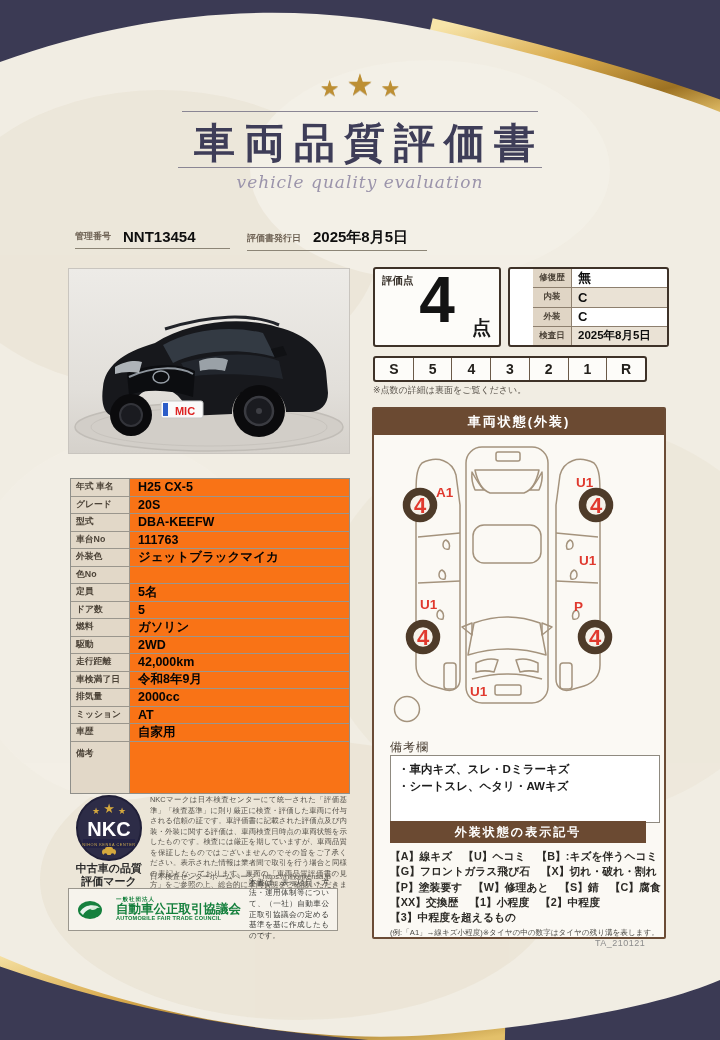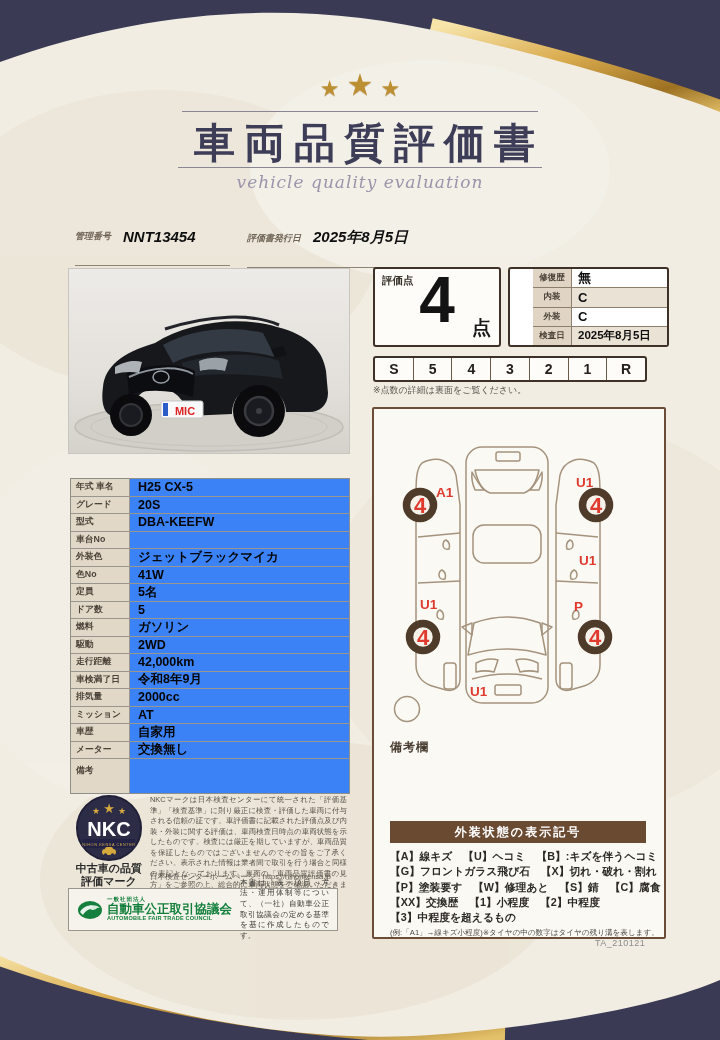--- a/index.html
+++ b/index.html
@@ -13,21 +13,21 @@
          gap:7px;color:#bd8f33;text-shadow:0 1px 0 rgba(120,80,10,.35);}
   .stars .s1,.stars .s3{font-size:22px;line-height:1;}
   .stars .s2{font-size:30px;line-height:1;}
   .rule{height:1px;background:#8a8694;}
   .doc-title{left:0;top:116px;width:720px;text-align:center;
              font-family:"Liberation Serif","DejaVu Serif",serif;font-weight:bold;
              font-size:41px;letter-spacing:9px;color:#3e3d58;margin-left:9px;}
   .doc-sub{left:0;top:172px;width:720px;text-align:center;
            font-family:"DejaVu Serif","Liberation Serif",serif;font-style:italic;
            font-size:17px;letter-spacing:1px;color:#9b94ab;}
-  .hfield{display:flex;align-items:flex-end;gap:12px;border-bottom:1px solid #8c8576;padding-bottom:20px;font-style:italic;}
+  .hfield{display:flex;align-items:flex-end;gap:12px;border-bottom:1px solid #8c8576;padding-bottom:3px;}
   .hfield .lab{font-size:9px;font-weight:bold;color:#6f6355;padding-bottom:2px;white-space:nowrap;}
   .hfield .val{font-size:15px;font-weight:bold;color:#0e0e0e;white-space:nowrap;}
 
   
   .score-box{left:373px;top:267px;width:124px;height:76px;background:#fdfcf9;
              border:2.5px solid #3e3228;border-radius:3px;}
   .score-box .lab{position:absolute;left:7px;top:5px;font-size:10.5px;font-weight:bold;color:#3a332c;}
   .score-box .val{position:absolute;left:0;top:-4px;width:100%;text-align:center;
                   font-size:64px;font-weight:900;color:#131313;line-height:1.1;}
   .score-box .unit{position:absolute;right:8px;bottom:4px;font-size:19px;font-weight:bold;color:#1a1a1a;}
@@ -46,52 +46,52 @@
                   font-size:14px;font-weight:bold;color:#23201c;}
   .gradebar .cell:last-child{border-right:none;}
   .grade-note{left:373px;top:384px;font-size:9px;color:#5a544c;}
 
   
   .diagram{left:372px;top:407px;width:290px;height:528px;background:#fbf9f4;
            border:2px solid #6b4c36;border-radius:2px;}
   .diagram .head{position:absolute;left:0;top:0;width:100%;height:26px;background:#6b4a32;
                  display:flex;align-items:center;justify-content:center;
                  color:#fff;font-size:13px;font-weight:bold;letter-spacing:2px;}
-  .remarks-label{position:absolute;left:16px;top:330px;font-size:12px;font-weight:bold;color:#473c30;letter-spacing:1px;}
+  .remarks-label{position:absolute;left:16px;top:330px;font-size:12px;font-weight:normal;color:#473c30;letter-spacing:1px;}
   .remarks-box{position:absolute;left:16px;top:346px;width:254px;height:56px;background:#fff;
                border:1px solid #8f8a80;padding:5px 7px;}
   .remarks-box .line{font-size:11.5px;font-weight:bold;color:#1c1c1c;line-height:1.45;}
   .legend-head{position:absolute;left:16px;top:412px;width:256px;height:22px;background:#6b4a32;
                display:flex;align-items:center;justify-content:center;color:#fff;
                font-size:12px;font-weight:bold;letter-spacing:2px;}
   .legend-body{position:absolute;left:16px;top:440px;width:262px;}
   .legend-body .line{font-size:10.8px;font-weight:bold;color:#2c2a26;line-height:1.42;white-space:nowrap;}
   .legend-body .note{font-size:7.6px;color:#4c4a45;margin-top:2px;white-space:nowrap;}
   .doc-code{left:595px;top:938px;font-size:9px;color:#8c8c8c;letter-spacing:.5px;}
 
   
-  .spec{left:70px;top:478px;width:278px;height:314px;border:1px solid #8f8f8a;background:#3b82f6;
+  .spec{left:70px;top:478px;width:278px;height:314px;border:1px solid #8f8f8a;background:#f97316;
         display:flex;flex-direction:column;}
   .spec .row{height:16.5px;display:flex;border-bottom:1px solid #9a968d;}
   .spec .row.tall{flex:1;border-bottom:none;}
   .spec .sl{width:53px;background:#e2d8c8;border-right:1px solid #9a968d;display:flex;align-items:center;
             padding-left:5px;font-size:8.8px;font-weight:bold;color:#4c4338;white-space:nowrap;}
   .spec .sv{flex:1;display:flex;align-items:center;padding-left:8px;
             font-size:12.5px;font-weight:bold;color:#050505;white-space:nowrap;}
   .spec .row.tall .sl,.spec .row.tall .sv{align-items:flex-start;padding-top:6px;}
 
   
   .nkc-caption{left:66px;top:862px;width:86px;text-align:center;font-size:11px;font-weight:bold;
                color:#2a2a2a;line-height:1.2;}
   .nkc-text{left:150px;top:795px;width:197px;font-size:7.45px;color:#56524b;line-height:1.42;
             text-align:justify;}
   .nkc-home{left:150px;top:872px;width:197px;font-size:7.45px;color:#56524b;}
   .aftc{left:68px;top:888px;width:270px;height:43px;border:1.5px solid #9a968d;background:#f6f3ec;
         display:flex;align-items:center;padding:0 8px;box-sizing:border-box;gap:8px;}
-  .aftc .org{display:flex;align-items:center;gap:4px;}
+  .aftc .org{display:flex;align-items:center;gap:13px;}
   .aftc .org .txt{display:flex;flex-direction:column;line-height:1.05;}
   .aftc .pre{font-size:5.5px;color:#15803d;font-weight:bold;letter-spacing:1px;}
   .aftc .name{font-size:12.5px;color:#15803d;font-weight:900;white-space:nowrap;}
   .aftc .en{font-size:5.6px;color:#15803d;font-weight:bold;letter-spacing:.2px;}
   .aftc .note{flex:1;font-size:7.6px;color:#3a3a36;line-height:1.4;text-align:justify;}
 </style>
 </head>
 <body>
 
 <div class="page">
@@ -203,20 +203,21 @@
     <div class="cell">5</div>
     <div class="cell">4</div>
     <div class="cell">3</div>
     <div class="cell">2</div>
     <div class="cell">1</div>
     <div class="cell">R</div>
   </div>
   <div class="abs grade-note">※点数の詳細は裏面をご覧ください。</div>
 
   <div class="abs diagram">
+    <div class="head">車両状態(外装)</div>
 
     <svg width="284" height="296" viewBox="0 0 284 296" style="position:absolute;left:2px;top:32px;">
       <g fill="none" stroke="#a4937d" stroke-width="1.5" stroke-linejoin="round">
 
         <rect x="90" y="6" width="82" height="256" rx="16"></rect>
         <rect x="120" y="11" width="24" height="9" rx="2"></rect>
         <path d="M99,29 L163,29 C160,43 154,50 148,52 L114,52 C108,50 102,43 99,29 Z"></path>
         <path d="M96,31 Q103,44 108,49 L99,49 Q95,40 96,31 Z"></path>
         <path d="M166,31 Q159,44 154,49 L163,49 Q167,40 166,31 Z"></path>
         <rect x="97" y="84" width="68" height="38" rx="11"></rect>
@@ -262,20 +263,24 @@
         <text x="60" y="56">A1</text>
         <text x="200" y="46">U1</text>
         <text x="203" y="124">U1</text>
         <text x="44" y="168">U1</text>
         <text x="198" y="170">P</text>
         <text x="94" y="255">U1</text>
       </g>
     </svg>
 
     <div class="remarks-label">備考欄</div>
+    <div class="remarks-box">
+      <div class="line">・車内キズ、スレ・Dミラーキズ</div>
+      <div class="line">・シートスレ、ヘタリ・AWキズ</div>
+    </div>
 
     <div class="legend-head">外装状態の表示記号</div>
     <div class="legend-body">
       <div class="line">【A】線キズ　【U】ヘコミ　【B】:キズを伴うヘコミ</div>
       <div class="line">【G】フロントガラス飛び石　【X】切れ・破れ・割れ</div>
       <div class="line">【P】塗装要す　【W】修理あと　【S】錆　【C】腐食</div>
       <div class="line">【XX】交換歴　【1】小程度　【2】中程度</div>
       <div class="line">【3】中程度を超えるもの</div>
       <div class="note">(例:「A1」→線キズ小程度)※タイヤの中の数字はタイヤの残り溝を表します。</div>
     </div>
@@ -290,28 +295,28 @@
     <div class="row">
         <div class="sl">グレード</div>
         <div class="sv">20S</div>
       </div>
     <div class="row">
         <div class="sl">型式</div>
         <div class="sv">DBA-KEEFW</div>
       </div>
     <div class="row">
         <div class="sl">車台No</div>
+        <div class="sv">111763</div>
       </div>
     <div class="row">
         <div class="sl">外装色</div>
         <div class="sv">ジェットブラックマイカ</div>
       </div>
     <div class="row">
         <div class="sl">色No</div>
-        <div class="sv">41W</div>
       </div>
     <div class="row">
         <div class="sl">定員</div>
         <div class="sv">5名</div>
       </div>
     <div class="row">
         <div class="sl">ドア数</div>
         <div class="sv">5</div>
       </div>
     <div class="row">
@@ -334,24 +339,20 @@
         <div class="sl">排気量</div>
         <div class="sv">2000cc</div>
       </div>
     <div class="row">
         <div class="sl">ミッション</div>
         <div class="sv">AT</div>
       </div>
     <div class="row">
         <div class="sl">車歴</div>
         <div class="sv">自家用</div>
-      </div>
-    <div class="row">
-        <div class="sl">メーター</div>
-        <div class="sv">交換無し</div>
       </div>
     <div class="row tall">
         <div class="sl">備考</div>
         <div class="sv"></div>
       </div>
   </div>
 
   <svg class="abs" width="68" height="68" viewBox="0 0 68 68" style="left:75px;top:794px;">
     <circle cx="34" cy="34" r="32" fill="#2d2c47" stroke="#201f38" stroke-width="2"></circle>
     <text x="21" y="20" text-anchor="middle" font-size="9" fill="#d5a93e">★</text>

